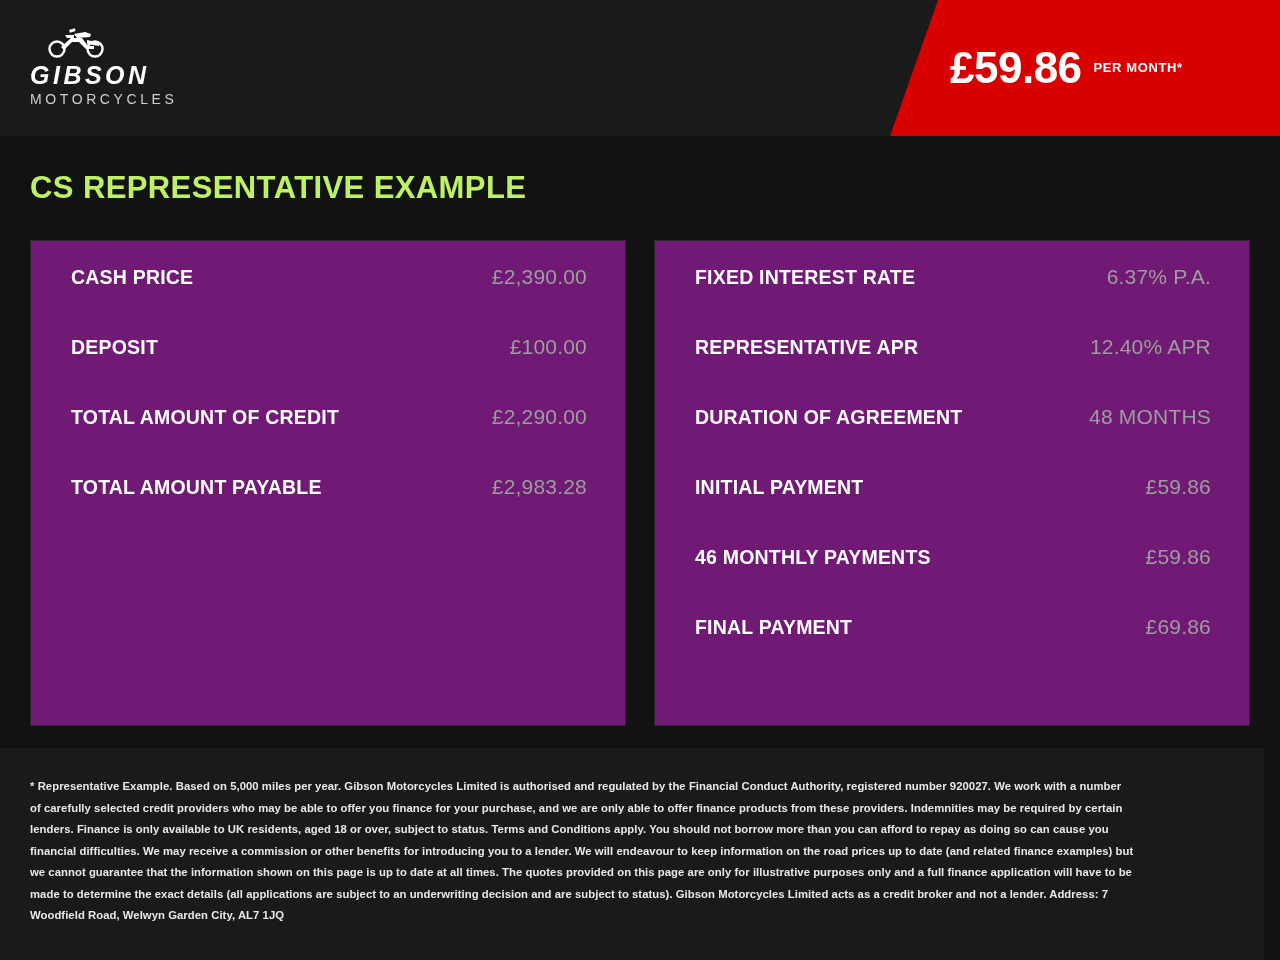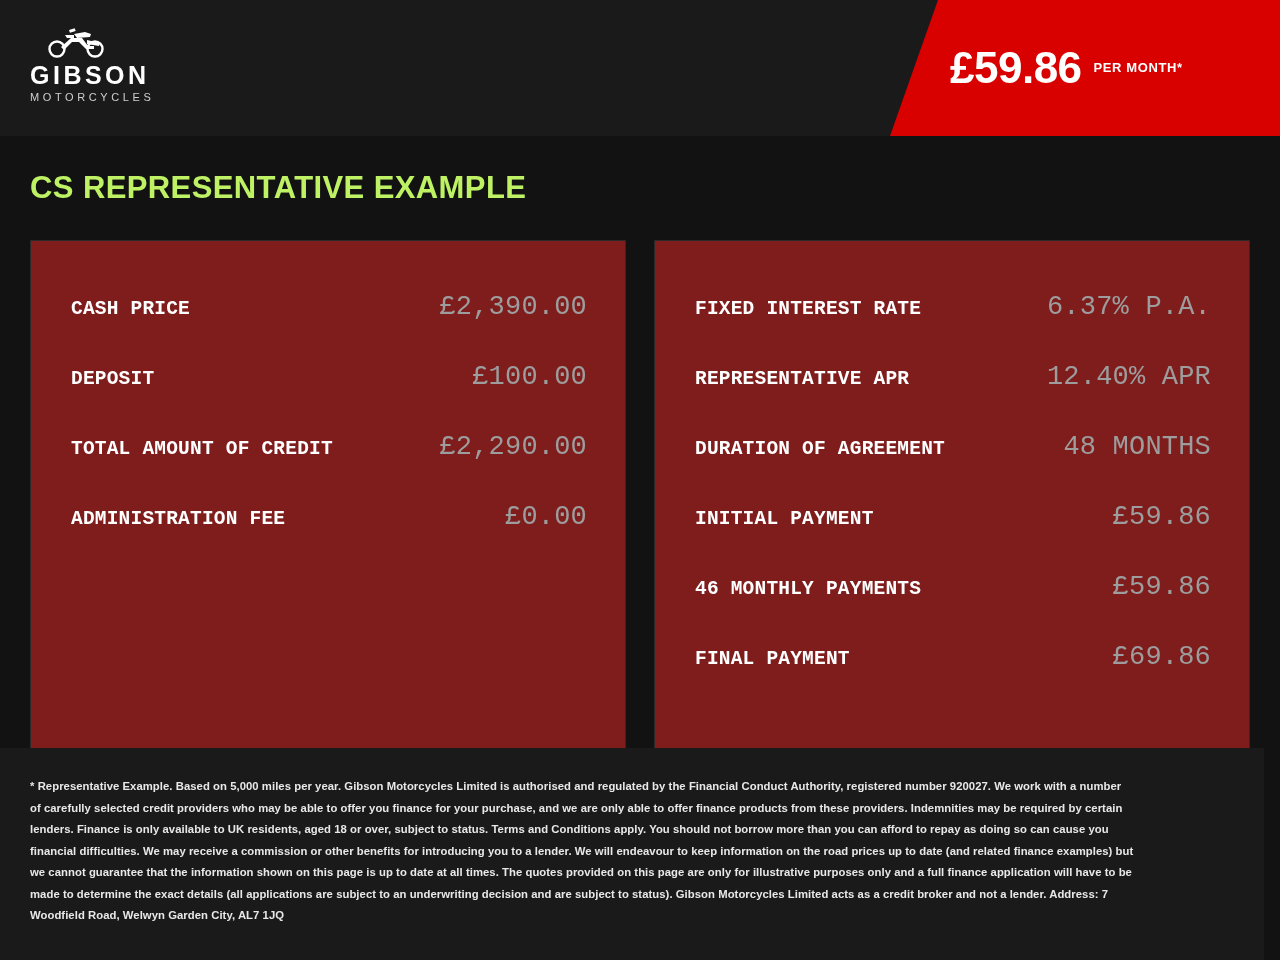--- a/index.html
+++ b/index.html
@@ -34,27 +34,28 @@
   }
   .logo-bike {
     width: 64px;
     height: 40px;
     display: block;
     margin-left: 14px;
   }
   .logo-word {
     font-size: 25px;
     font-weight: bold;
+    font-style: italic;
     letter-spacing: 3.5px;
     color: #ffffff;
     line-height: 26px;
     margin-top: 2px;
   }
   .logo-sub {
-    font-size: 11px;
+    font-size: 14px;
     letter-spacing: 3.6px;
     color: #cfcfcf;
     margin-top: 3px;
   }
 
   .price-flag {
     position: absolute;
     top: 0;
     right: 0;
     width: 390px;
@@ -97,39 +98,38 @@
   .panels {
     position: absolute;
     left: 30px;
     top: 240px;
     width: 1220px;
     display: flex;
     gap: 28px;
   }
   .panel {
     width: 596px;
-    background: #7f1d1d;
+    background: #701a75;
     border: 1px solid #2a2a2a;
-    padding: 51px 38px 40px 40px;
-    font-family: Liberation Mono, monospace;
+    padding: 24px 38px 40px 40px;
   }
   .row {
     display: flex;
     align-items: baseline;
     justify-content: space-between;
     height: 70px;
   }
   .row-label {
     font-size: 19.5px;
     font-weight: bold;
     color: #ffffff;
     letter-spacing: 0.2px;
   }
   .row-value {
-    font-size: 27px;
+    font-size: 21px;
     color: #9d9d9d;
     font-weight: normal;
     letter-spacing: 0.2px;
     margin-left: 20px;
   }
 
   
   .disclaimer {
     position: absolute;
     left: 0;
@@ -187,22 +187,22 @@
       </div>
       <div class="row">
         <div class="row-label">DEPOSIT</div>
         <div class="row-value">£100.00</div>
       </div>
       <div class="row">
         <div class="row-label">TOTAL AMOUNT OF CREDIT</div>
         <div class="row-value">£2,290.00</div>
       </div>
       <div class="row">
-        <div class="row-label">ADMINISTRATION FEE</div>
-        <div class="row-value">£0.00</div>
+        <div class="row-label">TOTAL AMOUNT PAYABLE</div>
+        <div class="row-value">£2,983.28</div>
       </div>
     </div>
 
     <div class="panel">
       <div class="row">
         <div class="row-label">FIXED INTEREST RATE</div>
         <div class="row-value">6.37% P.A.</div>
       </div>
       <div class="row">
         <div class="row-label">REPRESENTATIVE APR</div>

